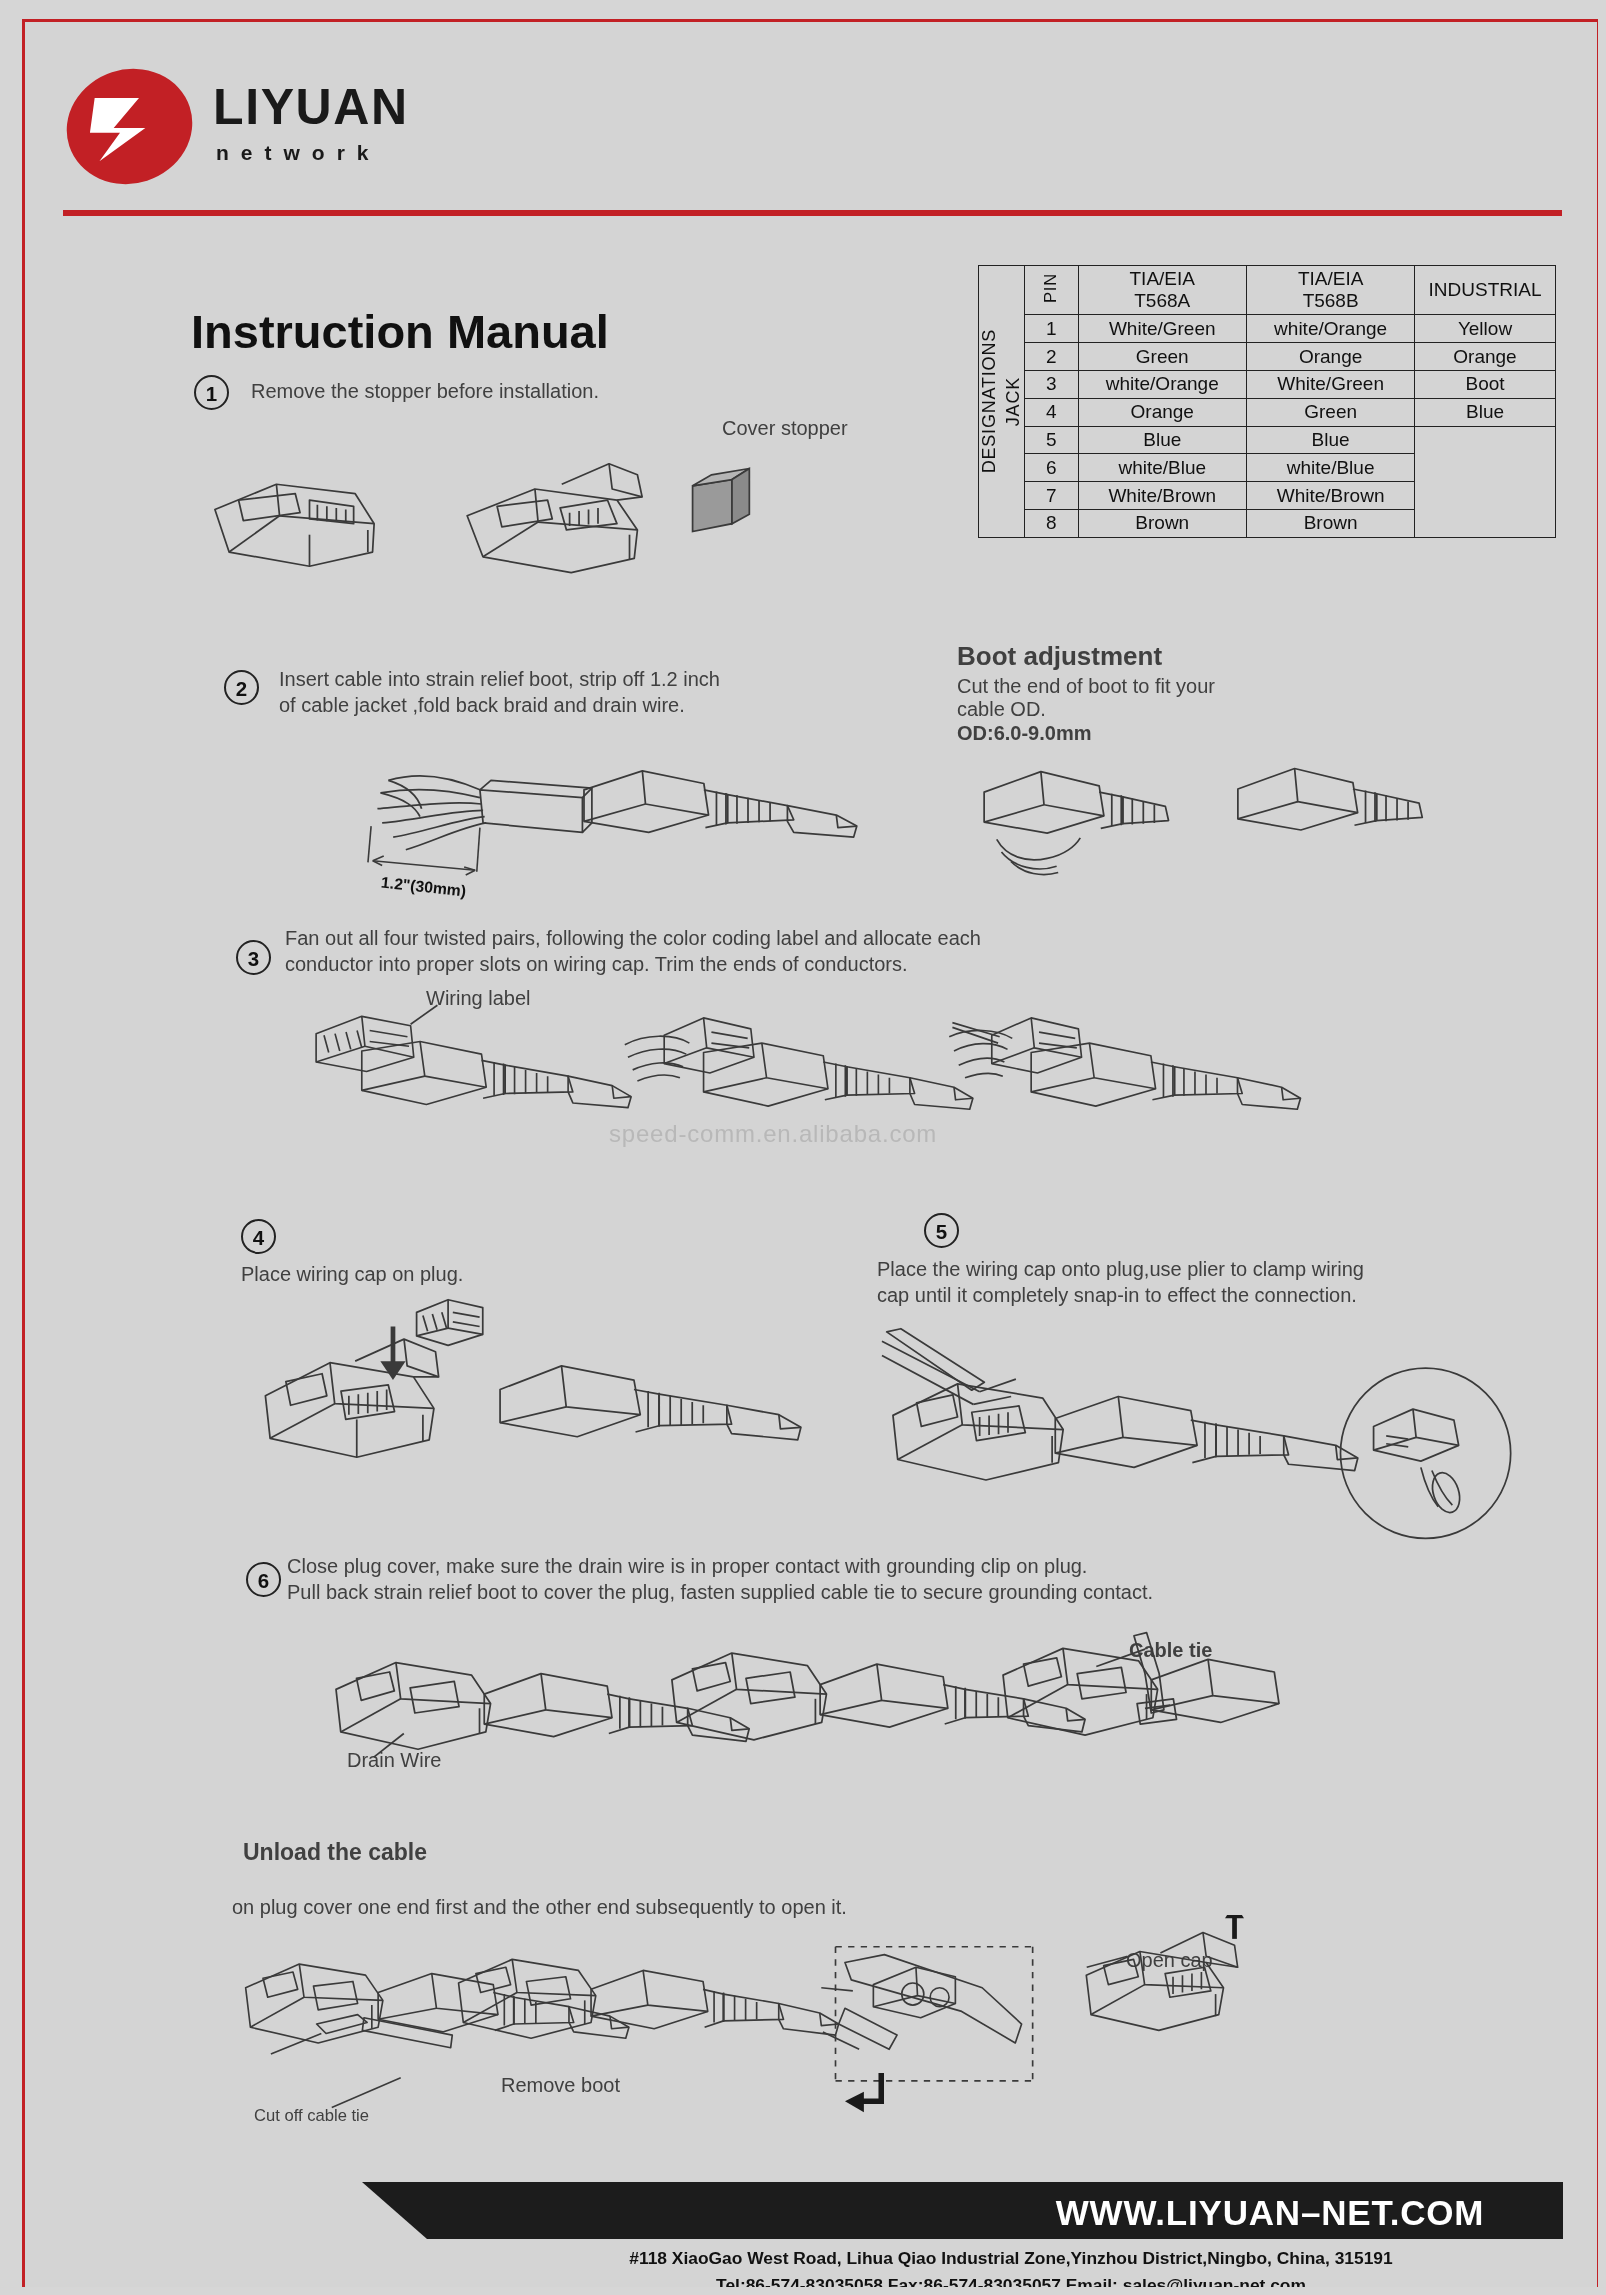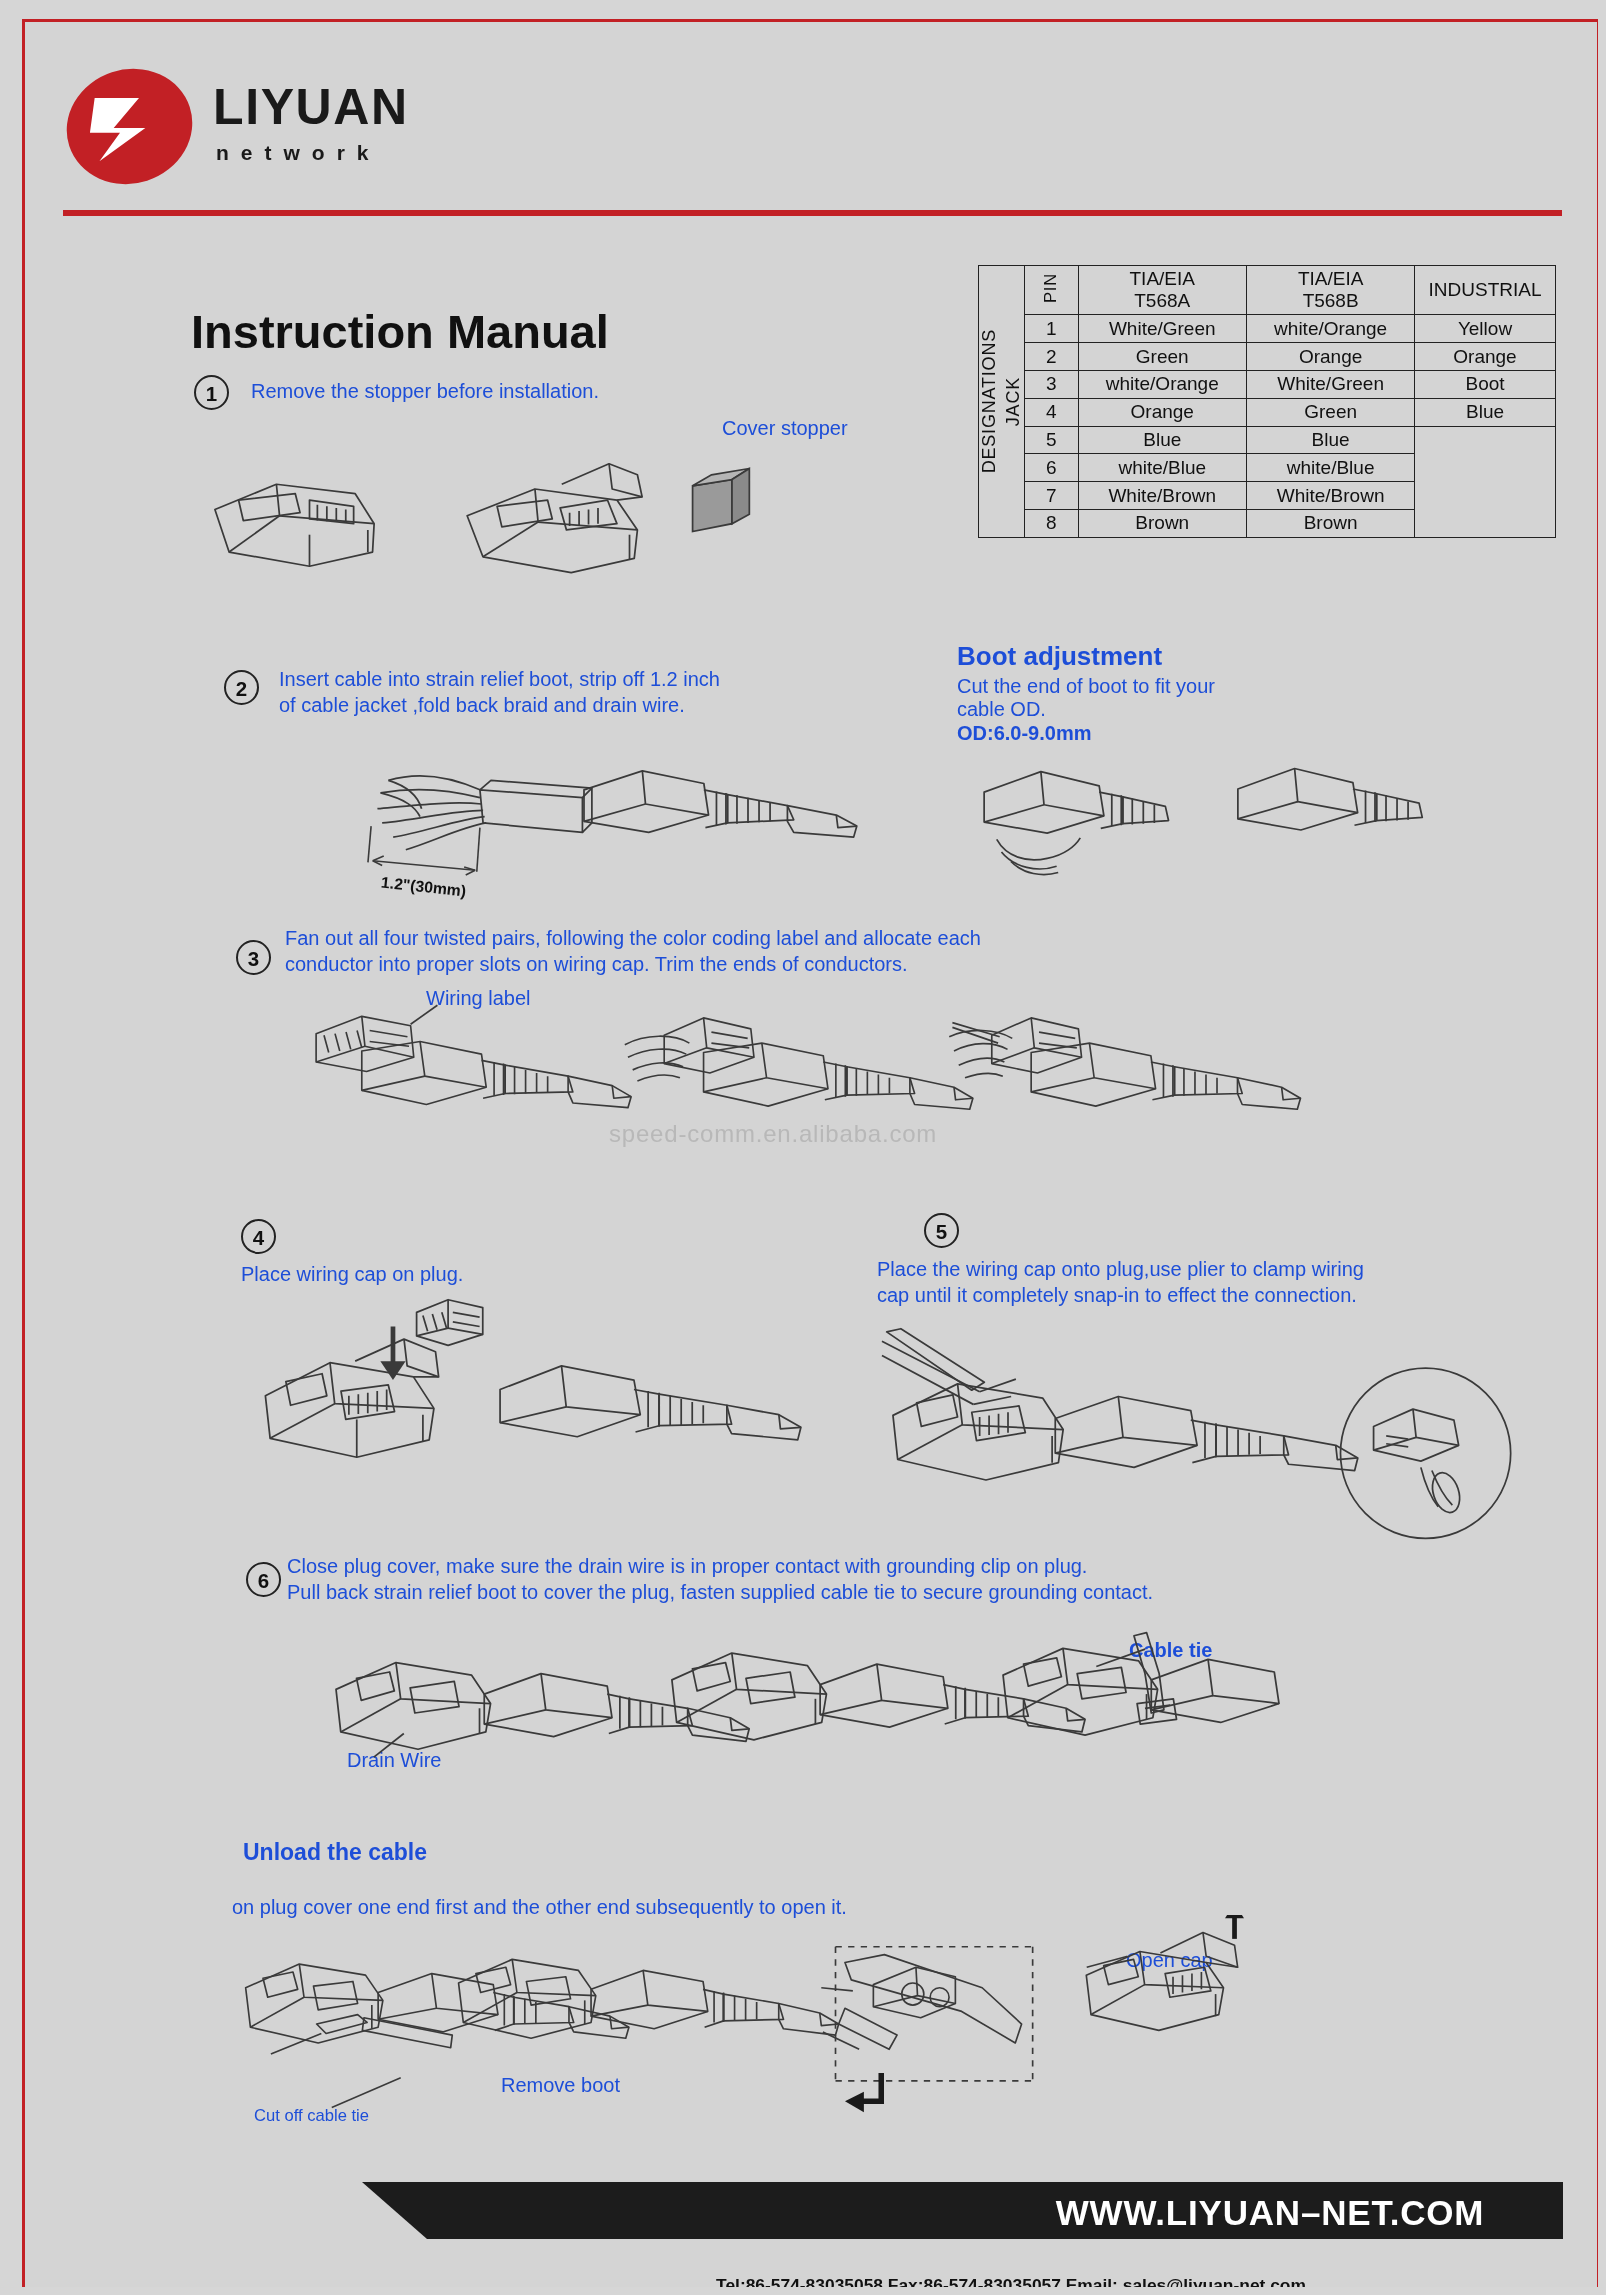--- a/index.html
+++ b/index.html
@@ -88,21 +88,21 @@
     border-radius: 50%;
     color: #111;
     font-size: 20.5px;
     font-weight: bold;
     text-align: center;
     line-height: 33px;
     box-sizing: border-box;
   }
   .txt {
     position: absolute;
-    color: #1d4ed8;
+    color: #404040;
     font-size: 20px;
     line-height: 1.28;
     font-family: "Liberation Sans", sans-serif;
   }
   .txt.b { font-weight: bold; }
   .tiny { font-size: 16.6px; }
 
   
   #pin-table {
     position: absolute;
@@ -687,17 +687,18 @@
         </svg>
     </div>
     <div class="art" style="left:1057px; top:1923px;">
       <svg width="55" height="32" viewBox="0 0 70 40">
           <path d="M58 14 L6 28" stroke="#3a3a3a" stroke-width="2" fill="none"></path>
         </svg>
     </div>
 
     <div class="footer-bar"></div>
     <div class="footer-url">WWW.LIYUAN–NET.COM</div>
+    <div class="footer-line f1">#118 XiaoGao West Road, Lihua Qiao Industrial Zone,Yinzhou District,Ningbo, China, 315191</div>
     <div class="footer-line f2">Tel:86-574-83035058   Fax:86-574-83035057   Email: sales@liyuan-net.com</div>
 
   </div>
 </div>
 
 
 </body></html>

